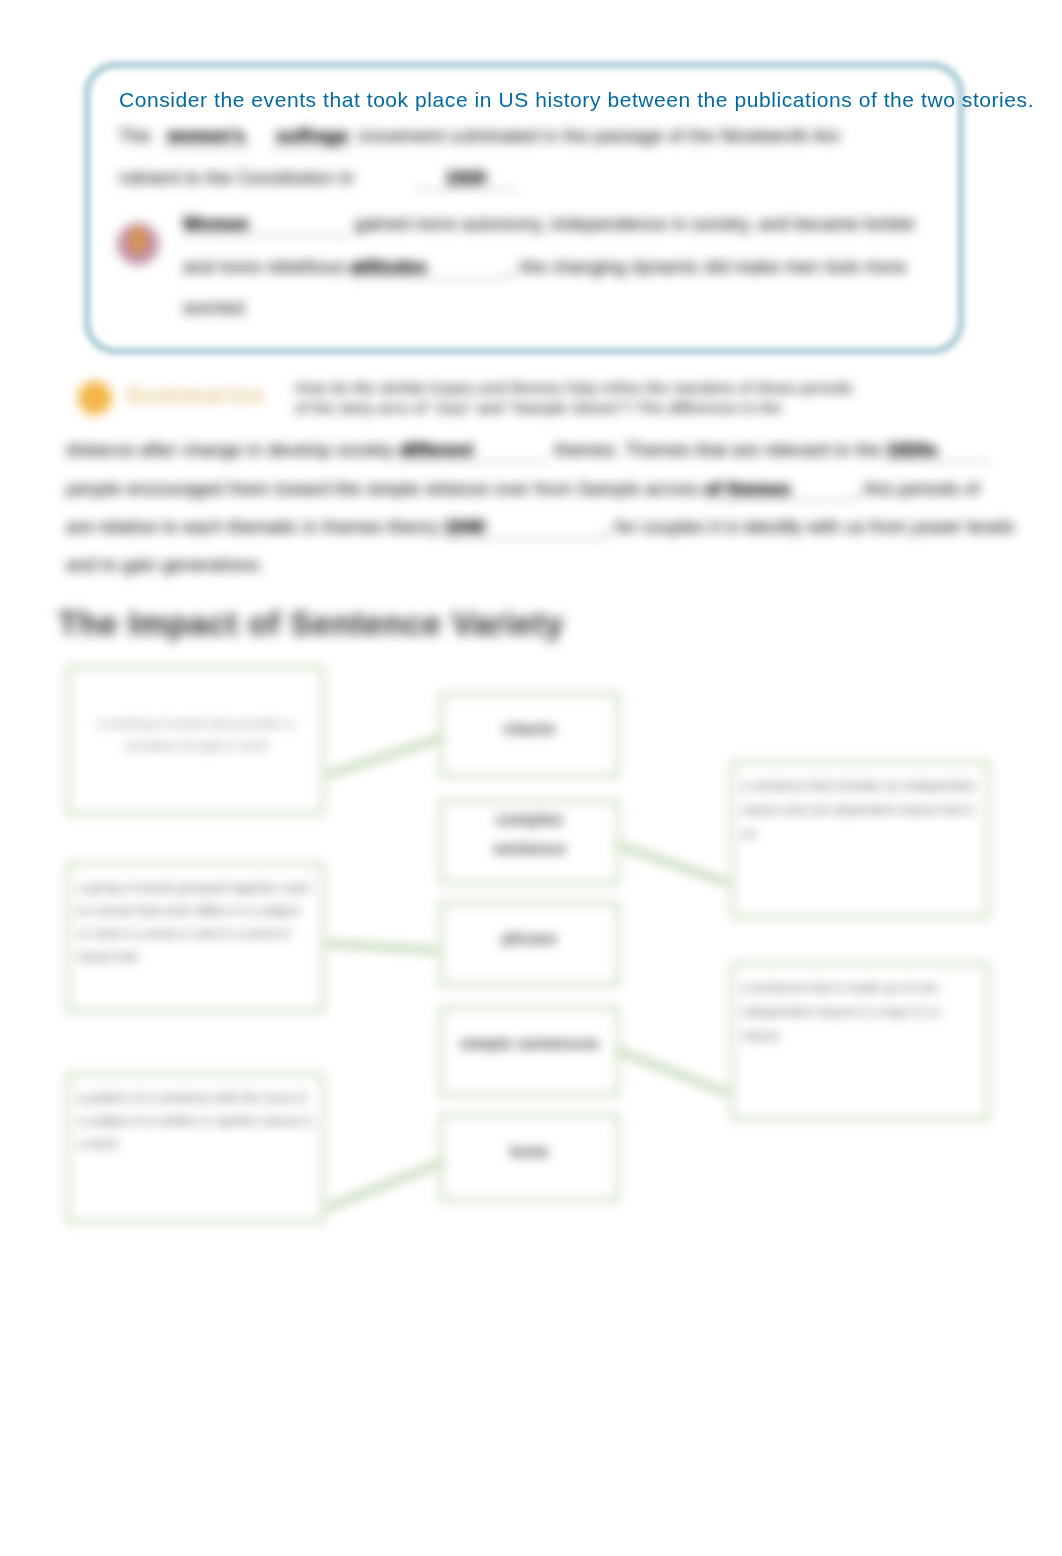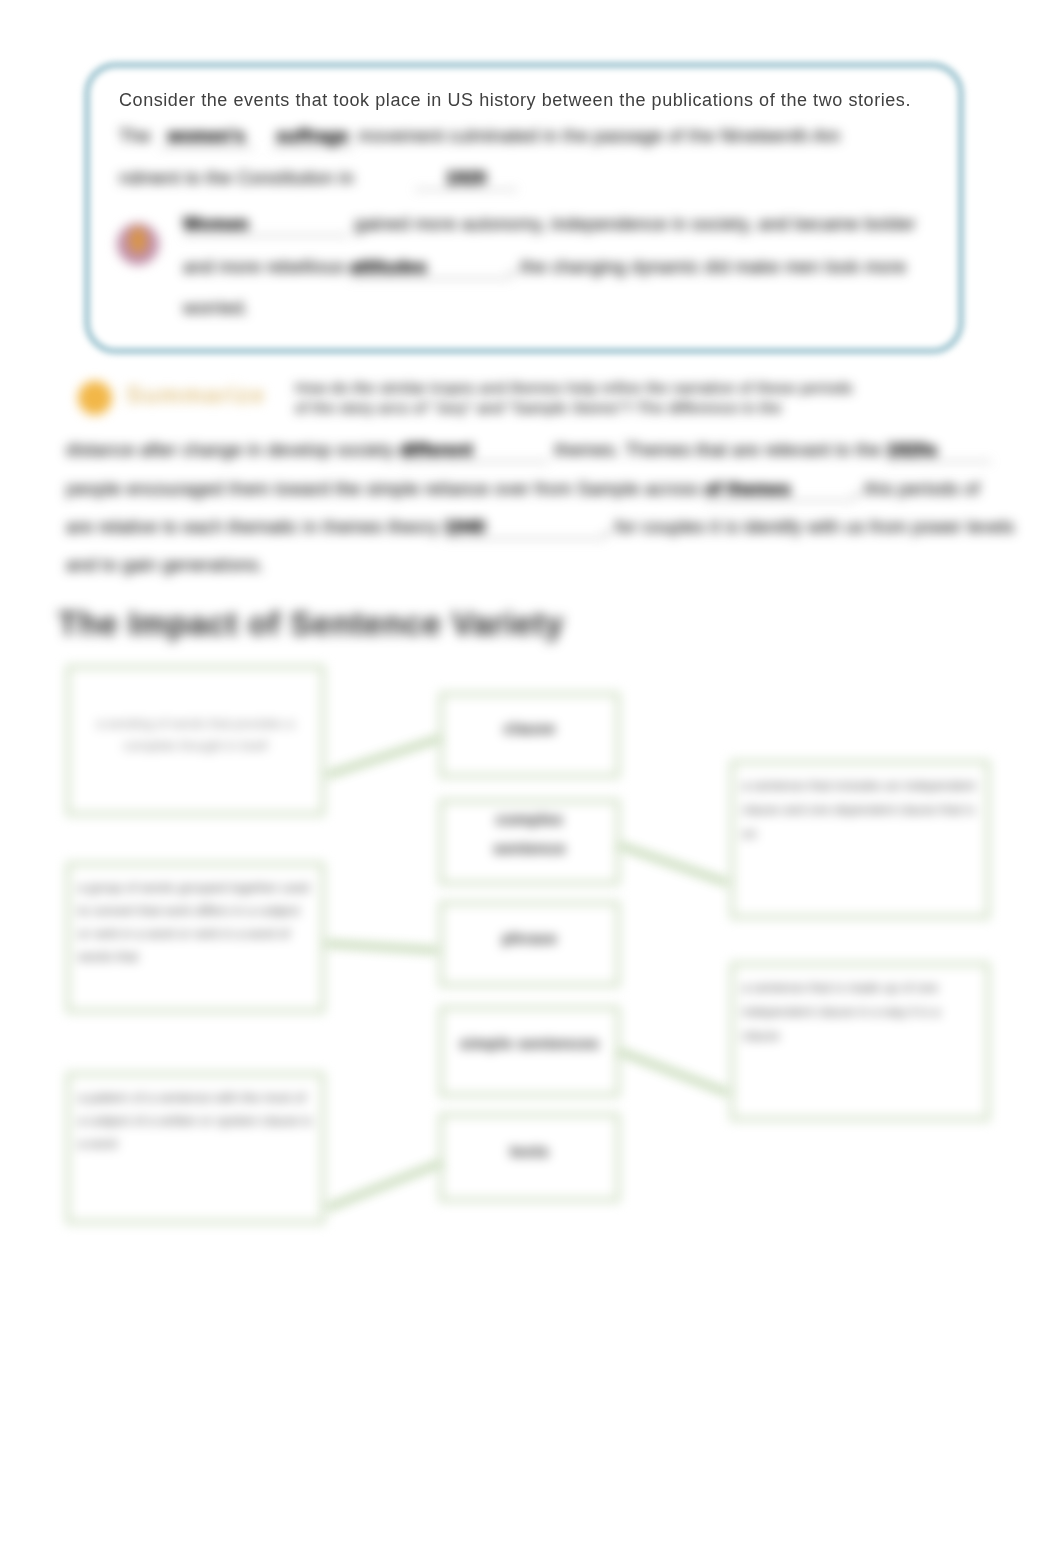--- a/index.html
+++ b/index.html
@@ -2,21 +2,21 @@
 <html><head>
 <meta charset="utf-8">
 <style>
   html,body{margin:0;padding:0;}
   body{width:1062px;height:1556px;background:#ffffff;font-family:"Liberation Sans",sans-serif;overflow:hidden;}
   .page{position:absolute;left:0;top:0;width:1062px;height:1556px;background:#fff;}
 
   
   .callout{position:absolute;left:84px;top:62px;width:880px;height:292px;
            border:6px solid #9cc3cf;border-radius:32px;box-sizing:border-box;background:#fff;filter:blur(3.2px);}
-  .q-line{position:absolute;left:119px;top:90px;font-size:18px;line-height:20px;color:#404040;
+  .q-line{position:absolute;left:119px;top:90px;font-size:21px;line-height:20px;color:#0369a1;
           letter-spacing:0.57px;white-space:nowrap;}
 
   .blur{filter:blur(5.2px);}
   .blur2{filter:blur(5.5px);}
   .blur-head{filter:blur(6px);}
 
   .txt{position:absolute;white-space:nowrap;font-size:18px;color:#202020;letter-spacing:0.2px;font-weight:500;-webkit-text-stroke:0.22px #202020;}
   .txt b{font-weight:700;color:#000;-webkit-text-stroke:0.5px #000;}
   .ul{display:inline-block;border-bottom:1.4px solid #8a8a8a;}
 

